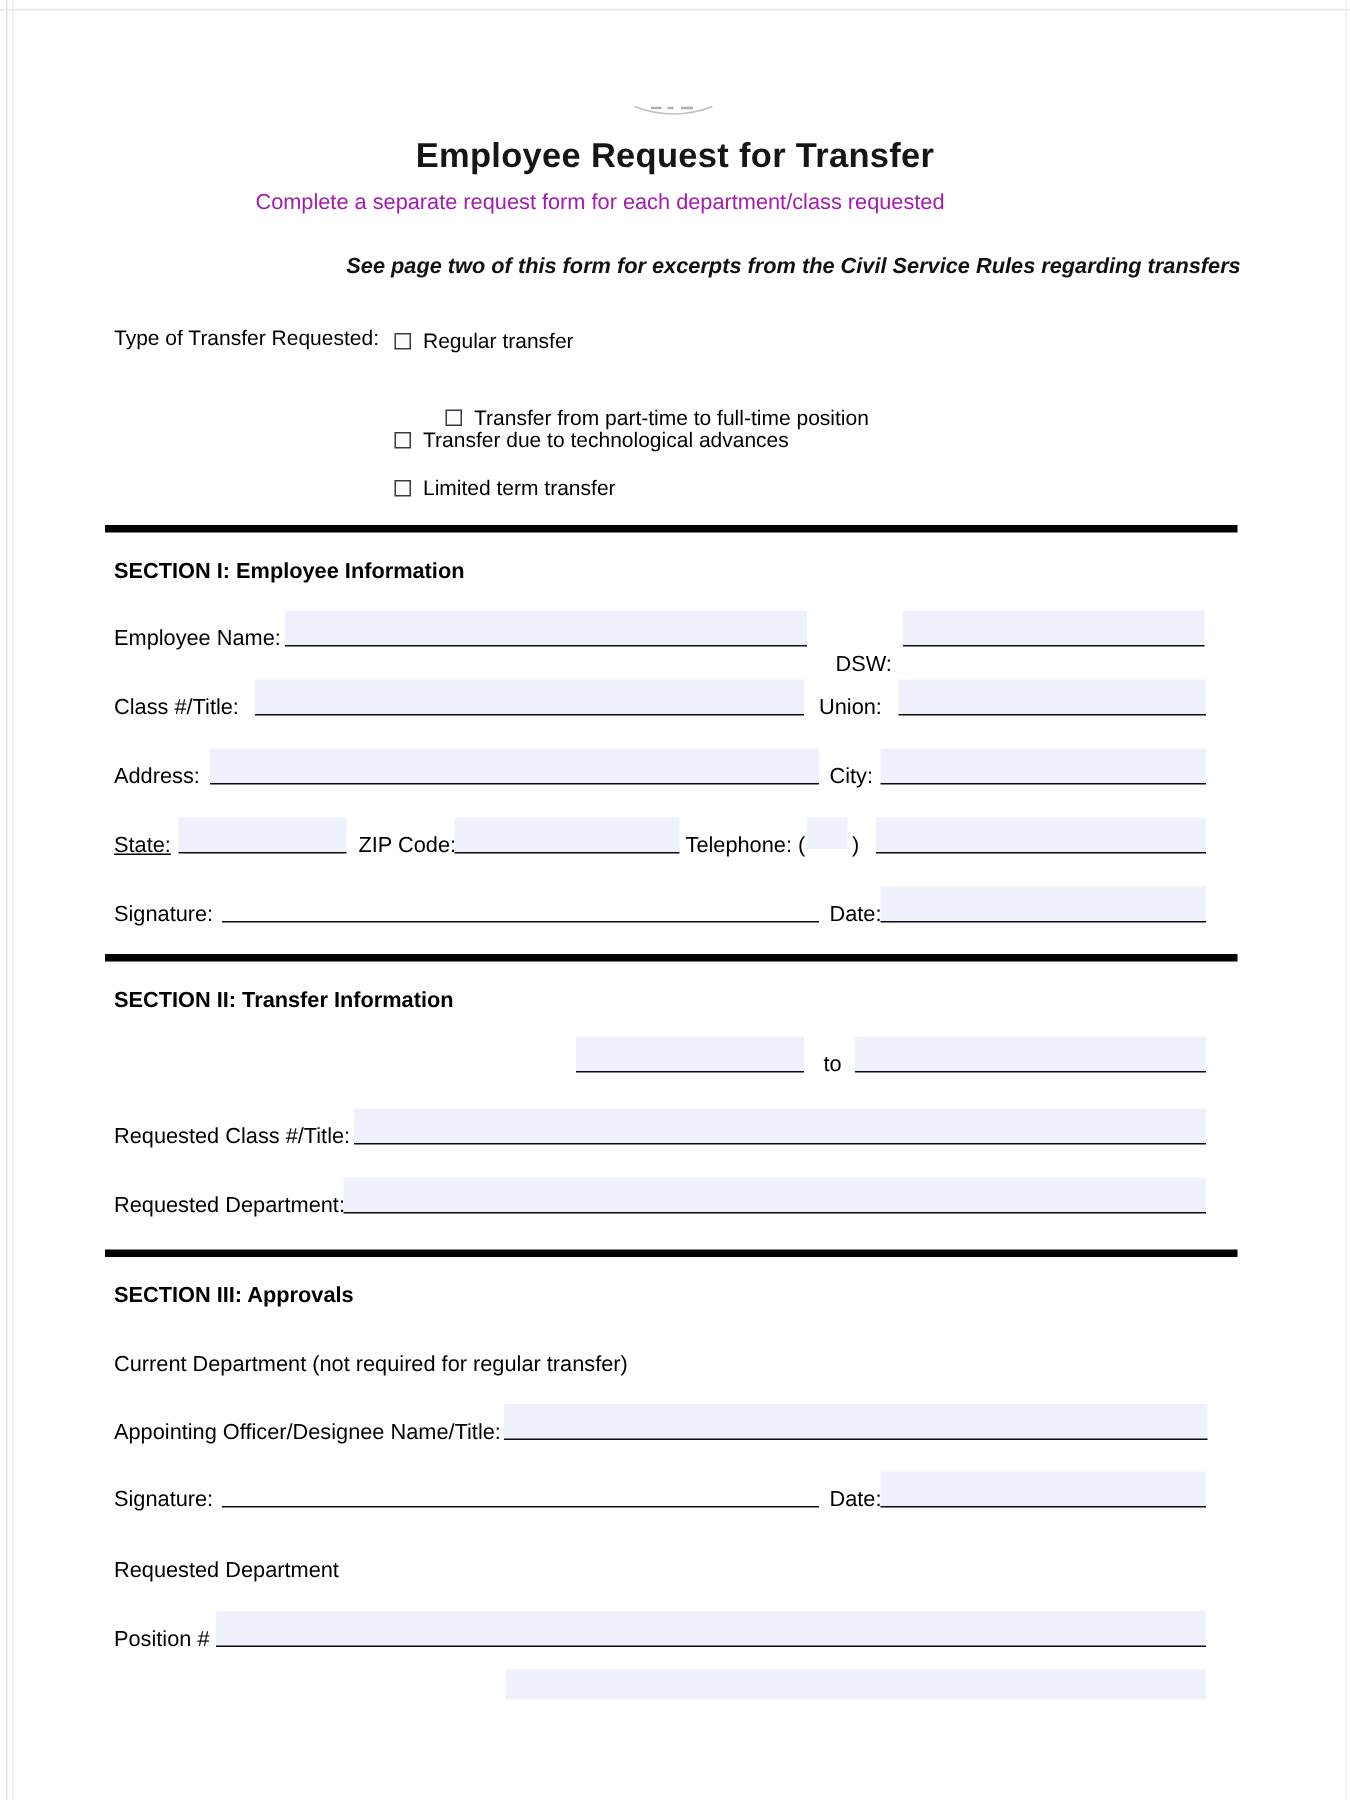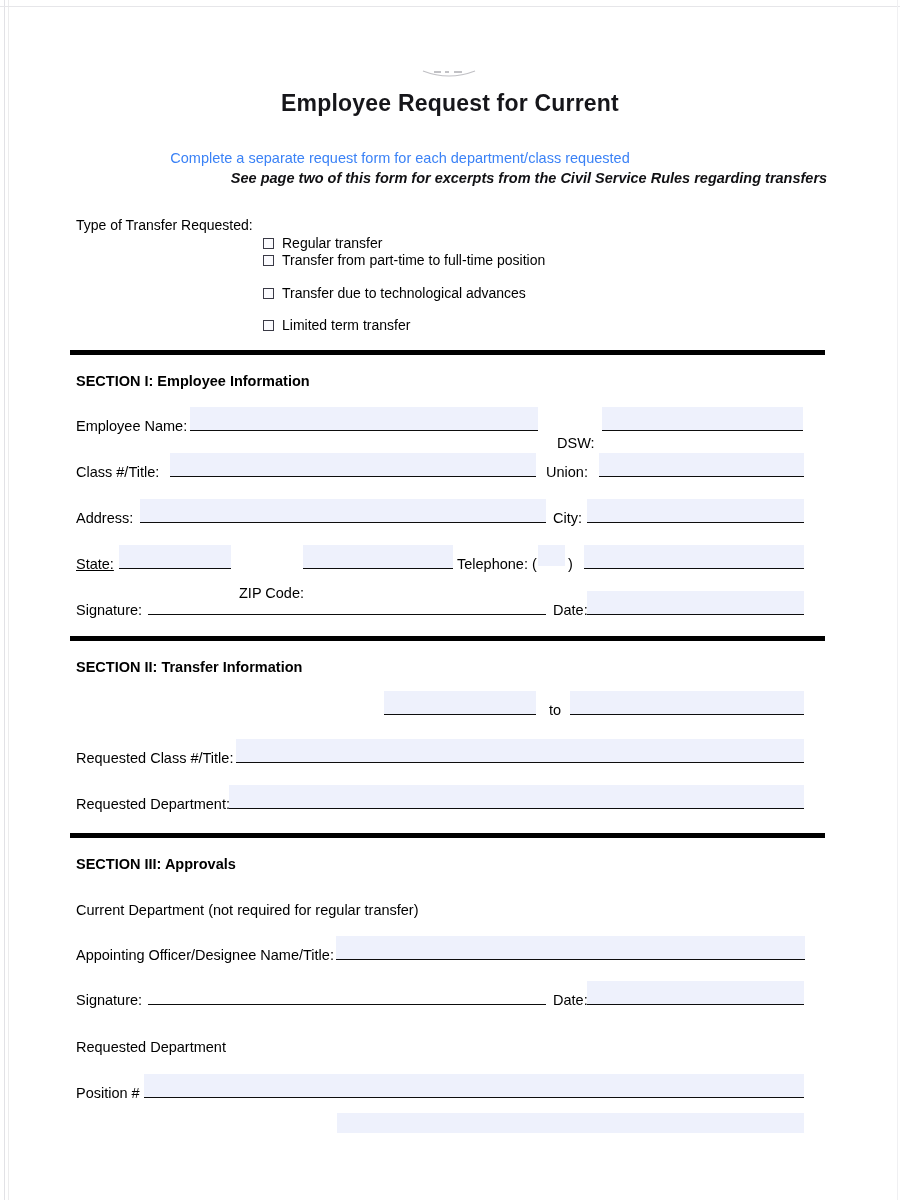--- a/index.html
+++ b/index.html
@@ -73,25 +73,25 @@
     text-align: center;
     font-size: 23px;
     font-weight: bold;
     letter-spacing: 0.2px;
     color: #16161a;
   }
 
   .subtitle {
     position: absolute;
     left: 0;
-    top: 150px;
+    top: 127px;
     width: 800px;
     text-align: center;
     font-size: 14.5px;
-    color: #3b82f6;
+    color: #a21caf;
   }
 
   .subtitle-italic {
     position: absolute;
     left: 0;
     top: 170px;
     width: 1058px;
     text-align: center;
     font-size: 14.5px;
     font-style: italic;
@@ -200,31 +200,31 @@
   <div class="scan-edge-top"></div>
   <div class="scan-edge-right"></div>
 
   <div class="doc-mark">
     <svg width="56" height="14" viewBox="0 0 56 14">
       <path d="M2 3 Q28 13 54 3" stroke="#8d8d95" stroke-width="1.1" fill="none"></path>
       <path d="M13 4 L20 4 M24 4 L28 4 M33 4 L41 4" stroke="#6e6e78" stroke-width="1.6" fill="none"></path>
     </svg>
   </div>
 
-  <div class="title">Employee Request for Current</div>
+  <div class="title">Employee Request for Transfer</div>
   <div class="subtitle">Complete a separate request form for each department/class requested</div>
   <div class="subtitle-italic">See page two of this form for excerpts from the Civil Service Rules regarding transfers</div>
 
   <div class="transfer-type-label">Type of Transfer Requested:</div>
 
-  <div class="cbrow" style="top:235px;">
+  <div class="cbrow" style="top:219px;">
     <span class="cbox"></span>
     <span>Regular transfer</span>
   </div>
-  <div class="cbrow" style="top:252px;">
+  <div class="cbrow" style="top:270px;margin-left:34px;">
     <span class="cbox"></span>
     <span>Transfer from part-time to full-time position</span>
   </div>
   <div class="cbrow" style="top:285px;">
     <span class="cbox"></span>
     <span>Transfer due to technological advances</span>
   </div>
   <div class="cbrow" style="top:317px;">
     <span class="cbox"></span>
     <span>Limited term transfer</span>
@@ -243,21 +243,21 @@
   <div class="flabel" style="left:546px; top:464px;">Union:</div>
   <div class="field" style="left:599px; top:453px; width:205px; height:24px;"></div>
 
   <div class="flabel" style="left:76px; top:510px;">Address:</div>
   <div class="field" style="left:140px; top:499px; width:406px; height:24px;"></div>
   <div class="flabel" style="left:553px; top:510px;">City:</div>
   <div class="field" style="left:587px; top:499px; width:217px; height:24px;"></div>
 
   <div class="flabel" style="left:76px; top:556px;text-decoration:underline;">State:</div>
   <div class="field" style="left:119px; top:545px; width:112px; height:24px;"></div>
-  <div class="flabel" style="left:239px; top:556px;margin-top:29px;">ZIP Code:</div>
+  <div class="flabel" style="left:239px; top:556px;">ZIP Code:</div>
   <div class="field" style="left:303px; top:545px; width:150px; height:24px;"></div>
   <div class="flabel" style="left:457px; top:556px;">Telephone: (</div>
   <div class="field-tiny" style="left:538px; top:545px; width:27px; height:21px;"></div>
   <div class="flabel" style="left:568px; top:556px;">)</div>
   <div class="field" style="left:584px; top:545px; width:220px; height:24px;"></div>
 
   <div class="flabel" style="left:76px; top:602px;">Signature:</div>
   <div class="field-blank" style="left:148px; top:591px; width:398px; height:24px;"></div>
   <div class="flabel" style="left:553px; top:602px;">Date:</div>
   <div class="field" style="left:587px; top:591px; width:217px; height:24px;"></div>

